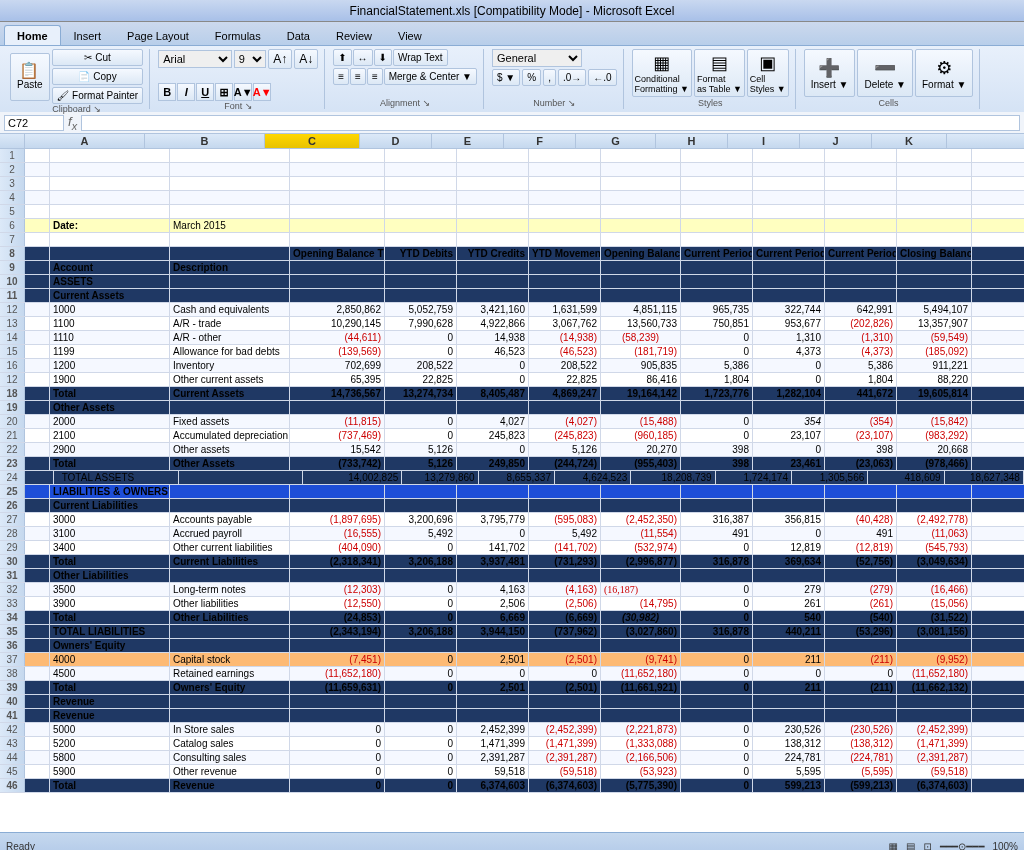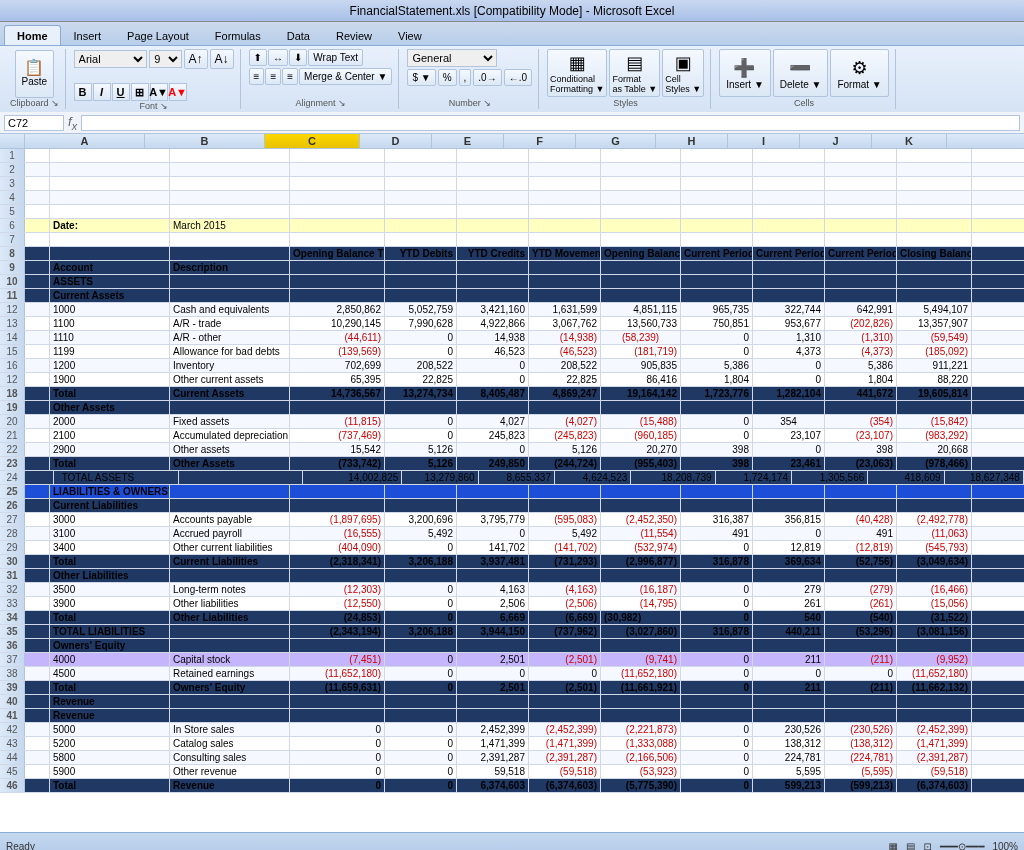--- a/index.html
+++ b/index.html
@@ -267,20 +267,25 @@
   <div class="ribbon-tab">View</div>
 </div>
 
 <div id="ribbon-content">
 
   <div class="ribbon-group">
     <div class="ribbon-group-content">
       <div class="rb-btn rb-btn-large">
         <span class="rb-icon">📋</span>
         <span>Paste</span>
+      </div>
+      <div style="display:flex;flex-direction:column;gap:2px;">
+        <div class="rb-btn">✂ Cut</div>
+        <div class="rb-btn">📄 Copy</div>
+        <div class="rb-btn">🖌 Format Painter</div>
       </div>
     </div>
     <div class="ribbon-group-label">Clipboard ↘</div>
   </div>
 
   <div class="ribbon-group">
     <div style="display:flex;flex-direction:column;gap:14px;width:160px;">
       <div style="display:flex;gap:2px;align-items:center;">
         <select class="font-select">
           <option>Arial</option>
@@ -687,21 +692,21 @@
         <div class="row-num">20</div>
         <div class="cell w-a" style=""></div>
         <div class="cell w-b" style="">2000</div>
         <div class="cell w-b" style="">Fixed assets</div>
         <div class="cell w-c" style="text-align:right;color:#cc0000;">(11,815)</div>
         <div class="cell w-d" style="text-align:right;">0</div>
         <div class="cell w-e" style="text-align:right;">4,027</div>
         <div class="cell w-f" style="text-align:right;color:#cc0000;">(4,027)</div>
         <div class="cell w-g" style="text-align:right;color:#cc0000;">(15,488)</div>
         <div class="cell w-h" style="text-align:right;">0</div>
-        <div class="cell w-i" style="text-align:center;">354</div>
+        <div class="cell w-i" style="text-align:right;font-style:italic;">354</div>
         <div class="cell w-j" style="text-align:right;color:#cc0000;">(354)</div>
         <div class="cell w-k" style="text-align:right;color:#cc0000;">(15,842)</div>
       </div>
       <div class="row" style="background:#fff;">
         <div class="row-num">21</div>
         <div class="cell w-a" style=""></div>
         <div class="cell w-b" style="">2100</div>
         <div class="cell w-b" style="">Accumulated depreciation</div>
         <div class="cell w-c" style="text-align:right;color:#cc0000;">(737,469)</div>
         <div class="cell w-d" style="text-align:right;">0</div>
@@ -865,21 +870,21 @@
       </div>
       <div class="row" style="background:#f5f8ff;">
         <div class="row-num">32</div>
         <div class="cell w-a" style=""></div>
         <div class="cell w-b" style="">3500</div>
         <div class="cell w-b" style="">Long-term notes</div>
         <div class="cell w-c" style="text-align:right;color:#cc0000;">(12,303)</div>
         <div class="cell w-d" style="text-align:right;">0</div>
         <div class="cell w-e" style="text-align:right;">4,163</div>
         <div class="cell w-f" style="text-align:right;color:#cc0000;">(4,163)</div>
-        <div class="cell w-g" style="text-align:right;color:#cc0000;">(16,187)</div>
+        <div class="cell w-g" style="color:#cc0000;font-family:Liberation Serif, serif;">(16,187)</div>
         <div class="cell w-h" style="text-align:right;">0</div>
         <div class="cell w-i" style="text-align:right;">279</div>
         <div class="cell w-j" style="text-align:right;color:#cc0000;">(279)</div>
         <div class="cell w-k" style="text-align:right;color:#cc0000;">(16,466)</div>
       </div>
       <div class="row" style="background:#fff;">
         <div class="row-num">33</div>
         <div class="cell w-a" style=""></div>
         <div class="cell w-b" style="">3900</div>
         <div class="cell w-b" style="">Other liabilities</div>
@@ -895,21 +900,21 @@
       </div>
       <div class="row" style="background:#1f3864;color:white;font-weight:bold;">
         <div class="row-num">34</div>
         <div class="cell w-a" style=""></div>
         <div class="cell w-b" style="">Total</div>
         <div class="cell w-b" style="">Other Liabilities</div>
         <div class="cell w-c" style="text-align:right;">(24,853)</div>
         <div class="cell w-d" style="text-align:right;">0</div>
         <div class="cell w-e" style="text-align:right;">6,669</div>
         <div class="cell w-f" style="text-align:right;">(6,669)</div>
-        <div class="cell w-g" style="text-align:left;">(30,982)</div>
+        <div class="cell w-g" style="text-align:center;font-style:italic;">(30,982)</div>
         <div class="cell w-h" style="text-align:right;">0</div>
         <div class="cell w-i" style="text-align:right;">540</div>
         <div class="cell w-j" style="text-align:right;">(540)</div>
         <div class="cell w-k" style="text-align:right;">(31,522)</div>
       </div>
       <div class="row" style="background:#1f3864;color:white;font-weight:bold;">
         <div class="row-num">35</div>
         <div class="cell w-a" style=""></div>
         <div class="cell w-b" style="">TOTAL LIABILITIES</div>
         <div class="cell w-b" style=""></div>
@@ -931,21 +936,21 @@
         <div class="cell w-c" style="text-align:right;"></div>
         <div class="cell w-d" style="text-align:right;"></div>
         <div class="cell w-e" style="text-align:right;"></div>
         <div class="cell w-f" style="text-align:right;"></div>
         <div class="cell w-g" style="text-align:right;"></div>
         <div class="cell w-h" style="text-align:right;"></div>
         <div class="cell w-i" style="text-align:right;"></div>
         <div class="cell w-j" style="text-align:right;"></div>
         <div class="cell w-k" style="text-align:right;"></div>
       </div>
-      <div class="row" style="background:#c4b5fd;">
+      <div class="row" style="background:#fdba74;">
         <div class="row-num">37</div>
         <div class="cell w-a" style=""></div>
         <div class="cell w-b" style="">4000</div>
         <div class="cell w-b" style="">Capital stock</div>
         <div class="cell w-c" style="text-align:right;color:#cc0000;">(7,451)</div>
         <div class="cell w-d" style="text-align:right;">0</div>
         <div class="cell w-e" style="text-align:right;">2,501</div>
         <div class="cell w-f" style="text-align:right;color:#cc0000;">(2,501)</div>
         <div class="cell w-g" style="text-align:right;color:#cc0000;">(9,741)</div>
         <div class="cell w-h" style="text-align:right;">0</div>

